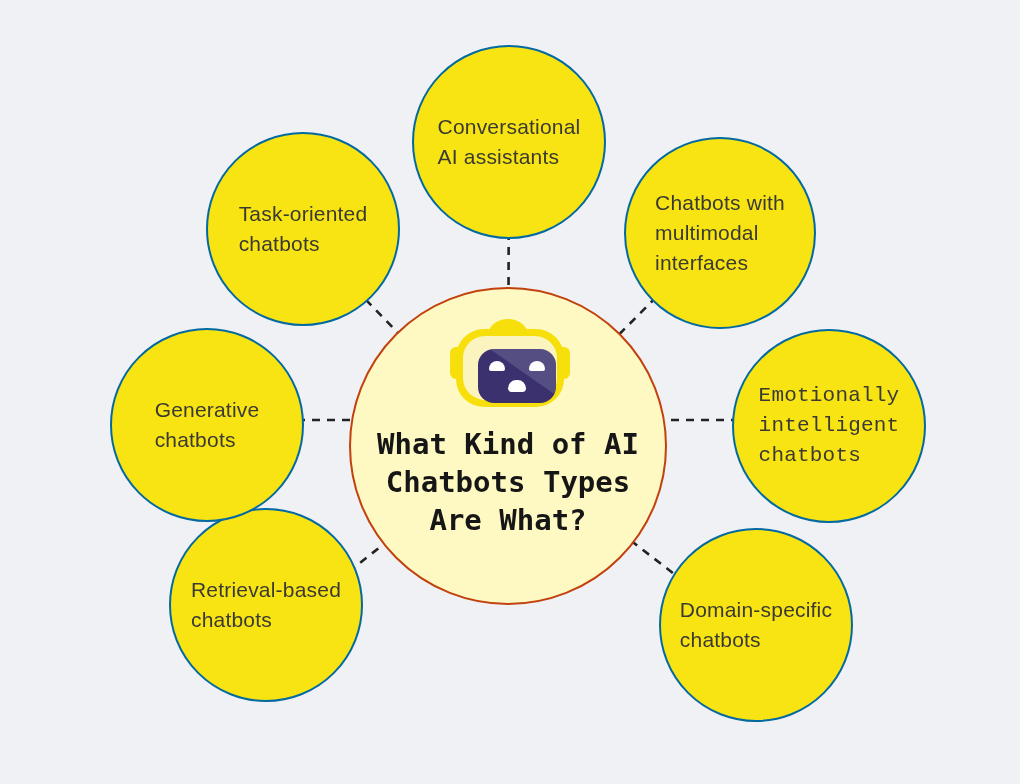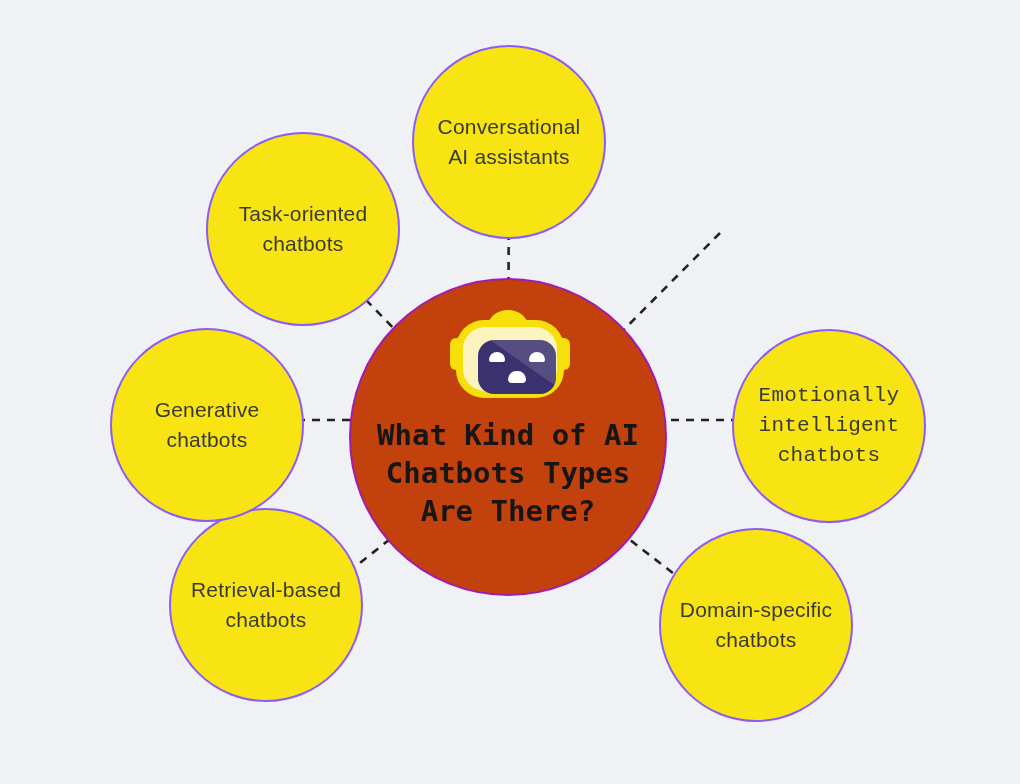--- a/index.html
+++ b/index.html
@@ -13,40 +13,39 @@
     position:relative;width:1020px;height:784px;background:#EFF1F4;
   }
   svg.connectors{
     position:absolute;left:0;top:0;width:1020px;height:784px;
   }
   svg.connectors line{
     stroke:#222222;stroke-width:2.6;stroke-dasharray:8 7;fill:none;
   }
   .node{
     position:absolute;border-radius:50%;
-    background:#F8E412;border:2px solid #8b5cf6;
+    background:#F8E412;border:2px solid #0369a1;
     box-sizing:border-box;
     display:flex;align-items:center;justify-content:center;
-    text-align:center;
   }
   .node-label{
     white-space:pre-line;
     font-size:21px;line-height:30px;color:#3A3A33;
     letter-spacing:.2px;
   }
   .node-top        {left:412px;top:45px;width:194px;height:194px;}
   .node-top-right  {left:624px;top:137px;width:192px;height:192px;}
   .node-right      {left:732px;top:329px;width:194px;height:194px;font-family:Liberation Mono, monospace;}
   .node-bottom-right{left:659px;top:528px;width:194px;height:194px;}
   .node-bottom-left{left:169px;top:508px;width:194px;height:194px;}
   .node-left       {left:110px;top:328px;width:194px;height:194px;}
   .node-top-left   {left:206px;top:132px;width:194px;height:194px;}
   .center-node{
-    position:absolute;left:349px;top:278px;width:318px;height:318px;
-    border-radius:50%;background:#c2410c;border:2px solid #a21caf;
+    position:absolute;left:349px;top:287px;width:318px;height:318px;
+    border-radius:50%;background:#fef9c3;border:2px solid #c2410c;
     box-sizing:border-box;
   }
   .center-title{
     position:absolute;left:0;right:0;top:136px;
     text-align:center;
     font-family:"DejaVu Sans Mono",monospace;
     font-weight:bold;font-size:29px;line-height:38px;color:#161616;
   }
   
   .robot{position:absolute;left:99px;top:30px;width:120px;height:92px;}
@@ -100,20 +99,25 @@
     <line x1="266" y1="637" x2="508" y2="446"></line>
     <line x1="192" y1="420" x2="365" y2="420"></line>
     <line x1="303" y1="235" x2="508" y2="446"></line>
   </svg>
 
   <div class="node node-top">
     <div class="node-label">Conversational
 AI assistants</div>
   </div>
 
+  <div class="node node-top-right">
+    <div class="node-label">Chatbots with
+multimodal
+interfaces</div>
+  </div>
 
   <div class="node node-right">
     <div class="node-label">Emotionally
 intelligent
 chatbots</div>
   </div>
 
   <div class="node node-bottom-right">
     <div class="node-label">Domain-specific
 chatbots</div>
@@ -148,18 +152,18 @@
             <div class="eye right"></div>
             <div class="mouth"></div>
           </div>
         </div>
       </div>
     </div>
 
     <div class="center-title">
       <div>What Kind of AI</div>
       <div>Chatbots Types</div>
-      <div>Are There?</div>
+      <div>Are What?</div>
     </div>
 
   </div>
 
 </div>
 
 </body></html>

